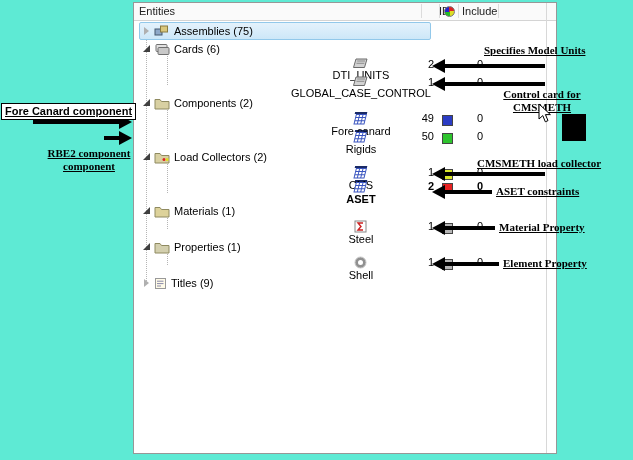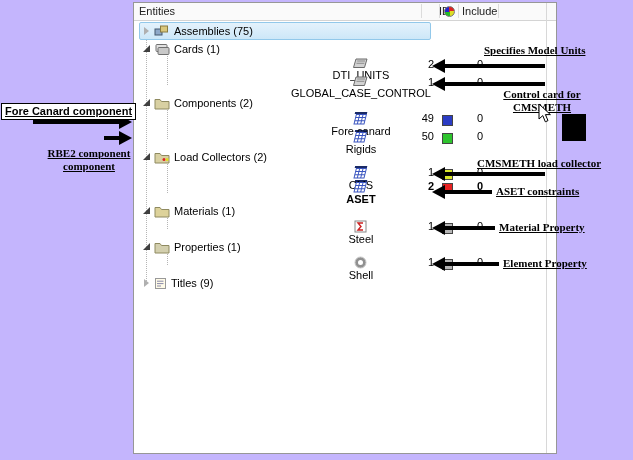--- a/index.html
+++ b/index.html
@@ -1,16 +1,16 @@
 <!DOCTYPE html>
 <html><head>
 <meta charset="utf-8">
 <style>
   html,body{margin:0;padding:0;background:#fff;}
-  #canvas{position:relative;width:633px;height:460px;background:#c4b5fd;overflow:hidden;
+  #canvas{position:relative;width:633px;height:460px;background:#5eead4;overflow:hidden;
           font-family:"Liberation Sans","DejaVu Sans",sans-serif;font-size:11px;color:#000;}
 
   
   .panel{position:absolute;left:133px;top:2px;width:424px;height:452px;background:#fff;
          border:1px solid #979797;box-sizing:border-box;}
   .hdr{position:absolute;top:0;left:0;right:0;height:17px;background:#fafafa;border-bottom:1px solid #d4d4d4;}
   .hdr .hlbl{position:absolute;top:2px;color:#222;}
   .hsep{position:absolute;top:1px;height:14px;width:1px;background:#dcdcdc;}
   .wheel{position:absolute;left:310px;top:3px;width:11px;height:11px;border-radius:50%;
          border:1px solid #777;box-sizing:border-box;
@@ -103,21 +103,21 @@
       </div>
 
       <div class="row root" style="top:20px">
         <span class="exp expanded"></span>
         <span class="ic">
           <svg width="16" height="13" viewBox="0 0 16 13">
             <rect x="2" y="1.5" width="11" height="7" rx="1" fill="#e2e2e2" stroke="#707070"></rect>
             <rect x="4" y="4.5" width="11" height="7" rx="1" fill="#c9c9c9" stroke="#707070"></rect>
           </svg>
           </span>
-        <span class="lbl">Cards (1)</span>
+        <span class="lbl">Cards (6)</span>
       </div>
 
       <div class="row child" style="top:38px">
         <span class="ic">
           <svg width="16" height="11" viewBox="0 0 16 11">
             <path d="M4 1 L15 1 L12.5 9.5 L1.5 9.5 Z" fill="#d2d2d2" stroke="#6a6a6a"></path>
             <path d="M5.2 3 L13 3 M4.5 5.3 L12.3 5.3" stroke="#8c8c8c" fill="none"></path>
           </svg>
           </span>
         <span class="lbl">DTI_UNITS</span>

